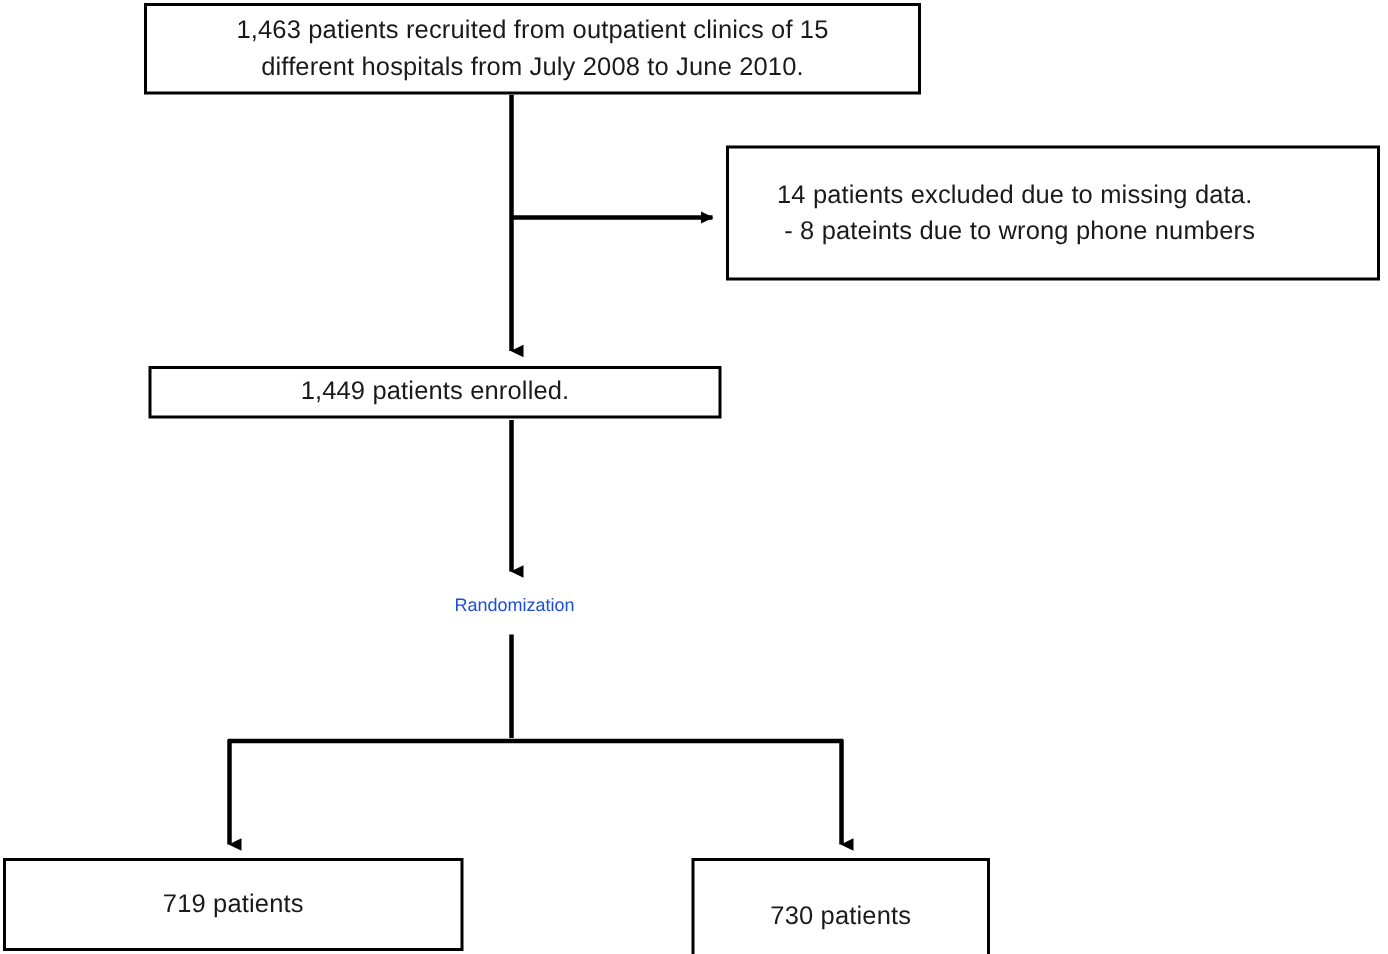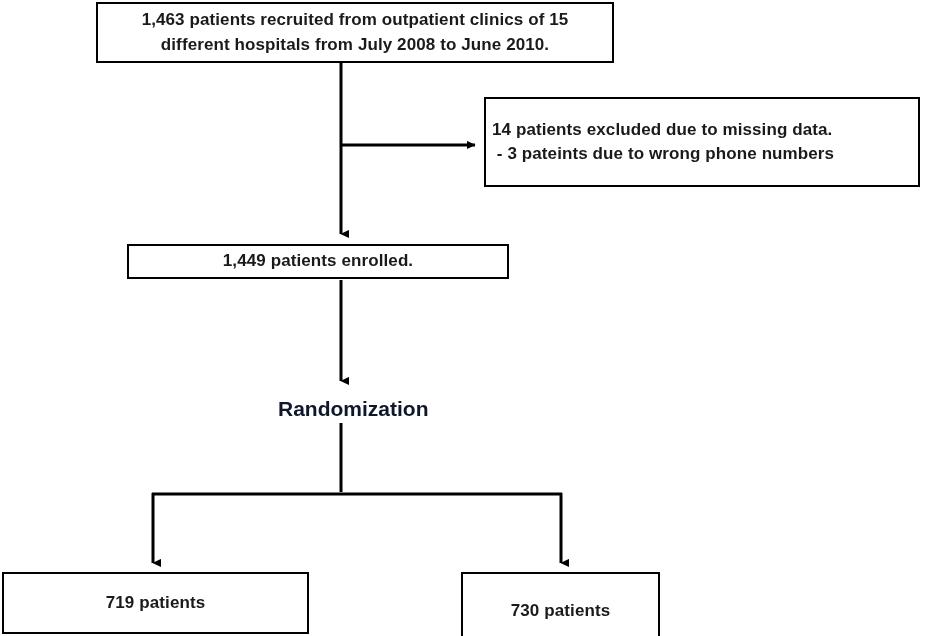--- a/index.html
+++ b/index.html
@@ -10,21 +10,20 @@
   body {
     font-family: "Liberation Sans", sans-serif;
     color: #000000;
   }
   #flow-canvas {
     position: relative;
     width: 925px;
     height: 636px;
     background: #ffffff;
     overflow: hidden;
-    font-weight: bold;
   }
   .node-box {
     position: absolute;
     box-sizing: border-box;
     border: 2px solid #000000;
     background: #ffffff;
     display: flex;
     flex-direction: column;
     align-items: center;
     justify-content: center;
@@ -33,43 +32,43 @@
   .node-box .line {
     display: block;
     white-space: pre;
     font-size: 17px;
     line-height: 1.42;
     color: #1a1a1a;
     letter-spacing: 0.1px;
   }
   .align-left .line {
     align-self: flex-start;
-    padding-left: 6px;
+    padding-left: 32px;
   }
   .plain-label {
     position: absolute;
-    font-size: 21px;
+    font-size: 12px;
     line-height: 1.2;
-    color: #0f172a;
+    color: #1d4ed8;
     white-space: pre;
     z-index: 3;
   }
   svg#connectors {
     position: absolute;
     left: 0;
     top: 0;
     width: 925px;
     height: 636px;
     z-index: 1;
     pointer-events: none;
   }
   
   #box-recruited   { left: 96px;  top: 2px;   width: 518px; height: 61px; }
   #box-excluded    { left: 484px; top: 97px;  width: 436px; height: 90px; }
-  #box-enrolled    { left: 99px;  top: 244px; width: 382px; height: 35px; margin-left: 28px; }
+  #box-enrolled    { left: 99px;  top: 244px; width: 382px; height: 35px; }
   #label-randomization { left: 278px; top: 396px; width: 130px; text-align: center; }
   #box-intervention { left: 2px;   top: 572px; width: 307px; height: 62px; align-items: center; }
   #box-control      { left: 461px; top: 572px; width: 199px; height: 78px; }
 </style>
 </head>
 <body>
 
 <div id="flow-canvas">
 
   <svg id="connectors" viewBox="0 0 925 636" xmlns="http://www.w3.org/2000/svg">
@@ -97,21 +96,21 @@
     <line x1="561" y1="493" x2="561" y2="563" stroke="#000000" stroke-width="3" marker-end="url(#arrowhead-down)"></line>
   </svg>
 
   <div class="node-box" id="box-recruited">
     <span class="line">1,463 patients recruited from outpatient clinics of 15</span>
     <span class="line">different hospitals from July 2008 to June 2010.</span>
   </div>
 
   <div class="node-box align-left" id="box-excluded">
     <span class="line">14 patients excluded due to missing data.</span>
-    <span class="line"> - 3 pateints due to wrong phone numbers</span>
+    <span class="line"> - 8 pateints due to wrong phone numbers</span>
   </div>
 
   <div class="node-box" id="box-enrolled">
     <span class="line">1,449 patients enrolled.</span>
   </div>
 
   <div class="plain-label" id="label-randomization">Randomization</div>
 
   <div class="node-box" id="box-intervention">
     <span class="line">719 patients</span>

